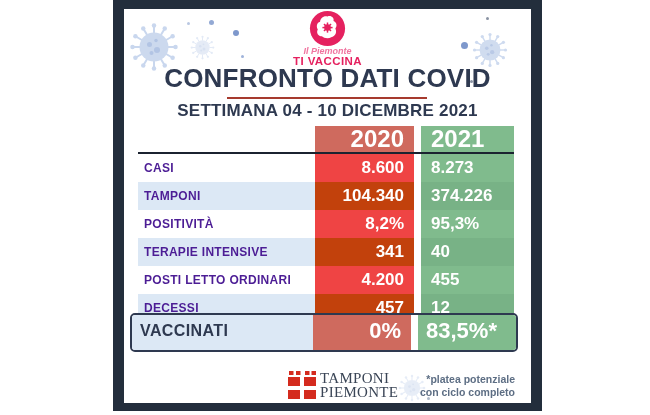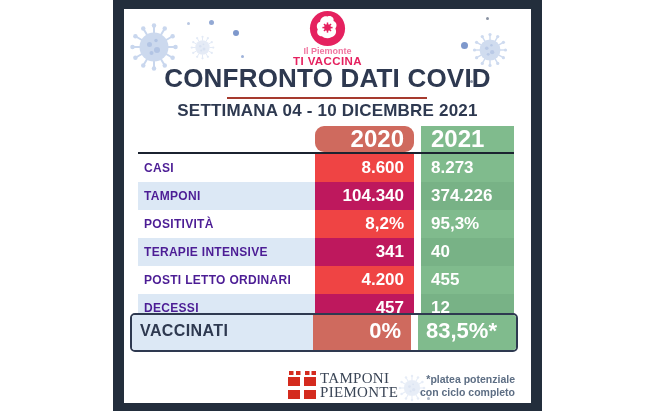--- a/index.html
+++ b/index.html
@@ -8,45 +8,45 @@
   .poster{position:absolute;left:113px;top:0;width:429px;height:411px;background:#232e3c;}
   .card{position:absolute;left:11px;top:9px;width:407px;height:394px;background:#ffffff;}
 
   
   .deco{position:absolute;}
   .dot{position:absolute;border-radius:50%;}
 
   
   .brand-logo{position:absolute;left:185px;top:1px;width:37px;height:37px;}
   .brand-line1{position:absolute;left:0;top:37px;width:100%;text-align:center;
-               font-size:9px;font-weight:700;color:#f075a0;}
+               font-size:9px;font-weight:700;color:#f075a0;font-style:italic;}
   .brand-line2{position:absolute;left:0;top:46px;width:100%;text-align:center;
                font-size:11.5px;font-weight:700;color:#e5215f;letter-spacing:.4px;}
 
   .title{position:absolute;left:0;top:54px;width:100%;text-align:center;
          font-size:26px;font-weight:700;color:#2e3950;letter-spacing:.2px;}
   .title-underline{position:absolute;left:103px;top:88px;width:200px;height:2px;background:#a63a2e;}
   .subtitle{position:absolute;left:0;top:92px;width:100%;text-align:center;
             font-size:17px;font-weight:700;color:#2e3950;letter-spacing:.2px;}
 
   
   .table{position:absolute;left:14px;top:117px;width:376px;}
   .thead,.trow{display:grid;grid-template-columns:177px 99px 7px 93px;}
   .thead{height:26px;border-bottom:2px solid #1b2330;}
   .ycell{color:#fff;font-weight:700;font-size:24px;line-height:26px;}
-  .ycell.red{background:#cf6a5e;text-align:right;padding-right:10px;box-sizing:border-box;border-radius:9px;}
+  .ycell.red{background:#cf6a5e;text-align:right;padding-right:10px;box-sizing:border-box;}
   .ycell.green{background:#80bb8d;text-align:left;padding-left:10px;box-sizing:border-box;}
   .trow{height:28px;}
   .tlabel{font-size:12px;font-weight:700;color:#4c1d95;line-height:28px;
           padding-left:6px;letter-spacing:.3px;box-sizing:border-box;}
   .tval{color:#fff;font-weight:700;font-size:17px;line-height:28px;box-sizing:border-box;}
   .tval.red{background:#ef4444;text-align:right;padding-right:10px;}
   .tval.green{background:#80bb8d;text-align:left;padding-left:10px;}
   .trow.alt .tlabel{background:#dce8f5;}
-  .trow.alt .tval.red{background:#be185d;}
+  .trow.alt .tval.red{background:#c2410c;}
   .trow.alt .tval.green{background:#78b286;}
   .tgap{background:#ffffff;}
 
   
   .vbox{position:absolute;left:6px;top:304px;width:384px;height:35px;
         border:2px solid #2e3950;border-radius:5px;overflow:hidden;background:#fff;
         display:grid;grid-template-columns:181px 98px 7px 1fr;}
   .vlabel{background:#dce8f5;font-size:16px;font-weight:700;color:#2e3950;
           line-height:31px;padding-left:8px;letter-spacing:.4px;box-sizing:border-box;}
   .vval{color:#fff;font-weight:700;font-size:22px;line-height:31px;box-sizing:border-box;}

